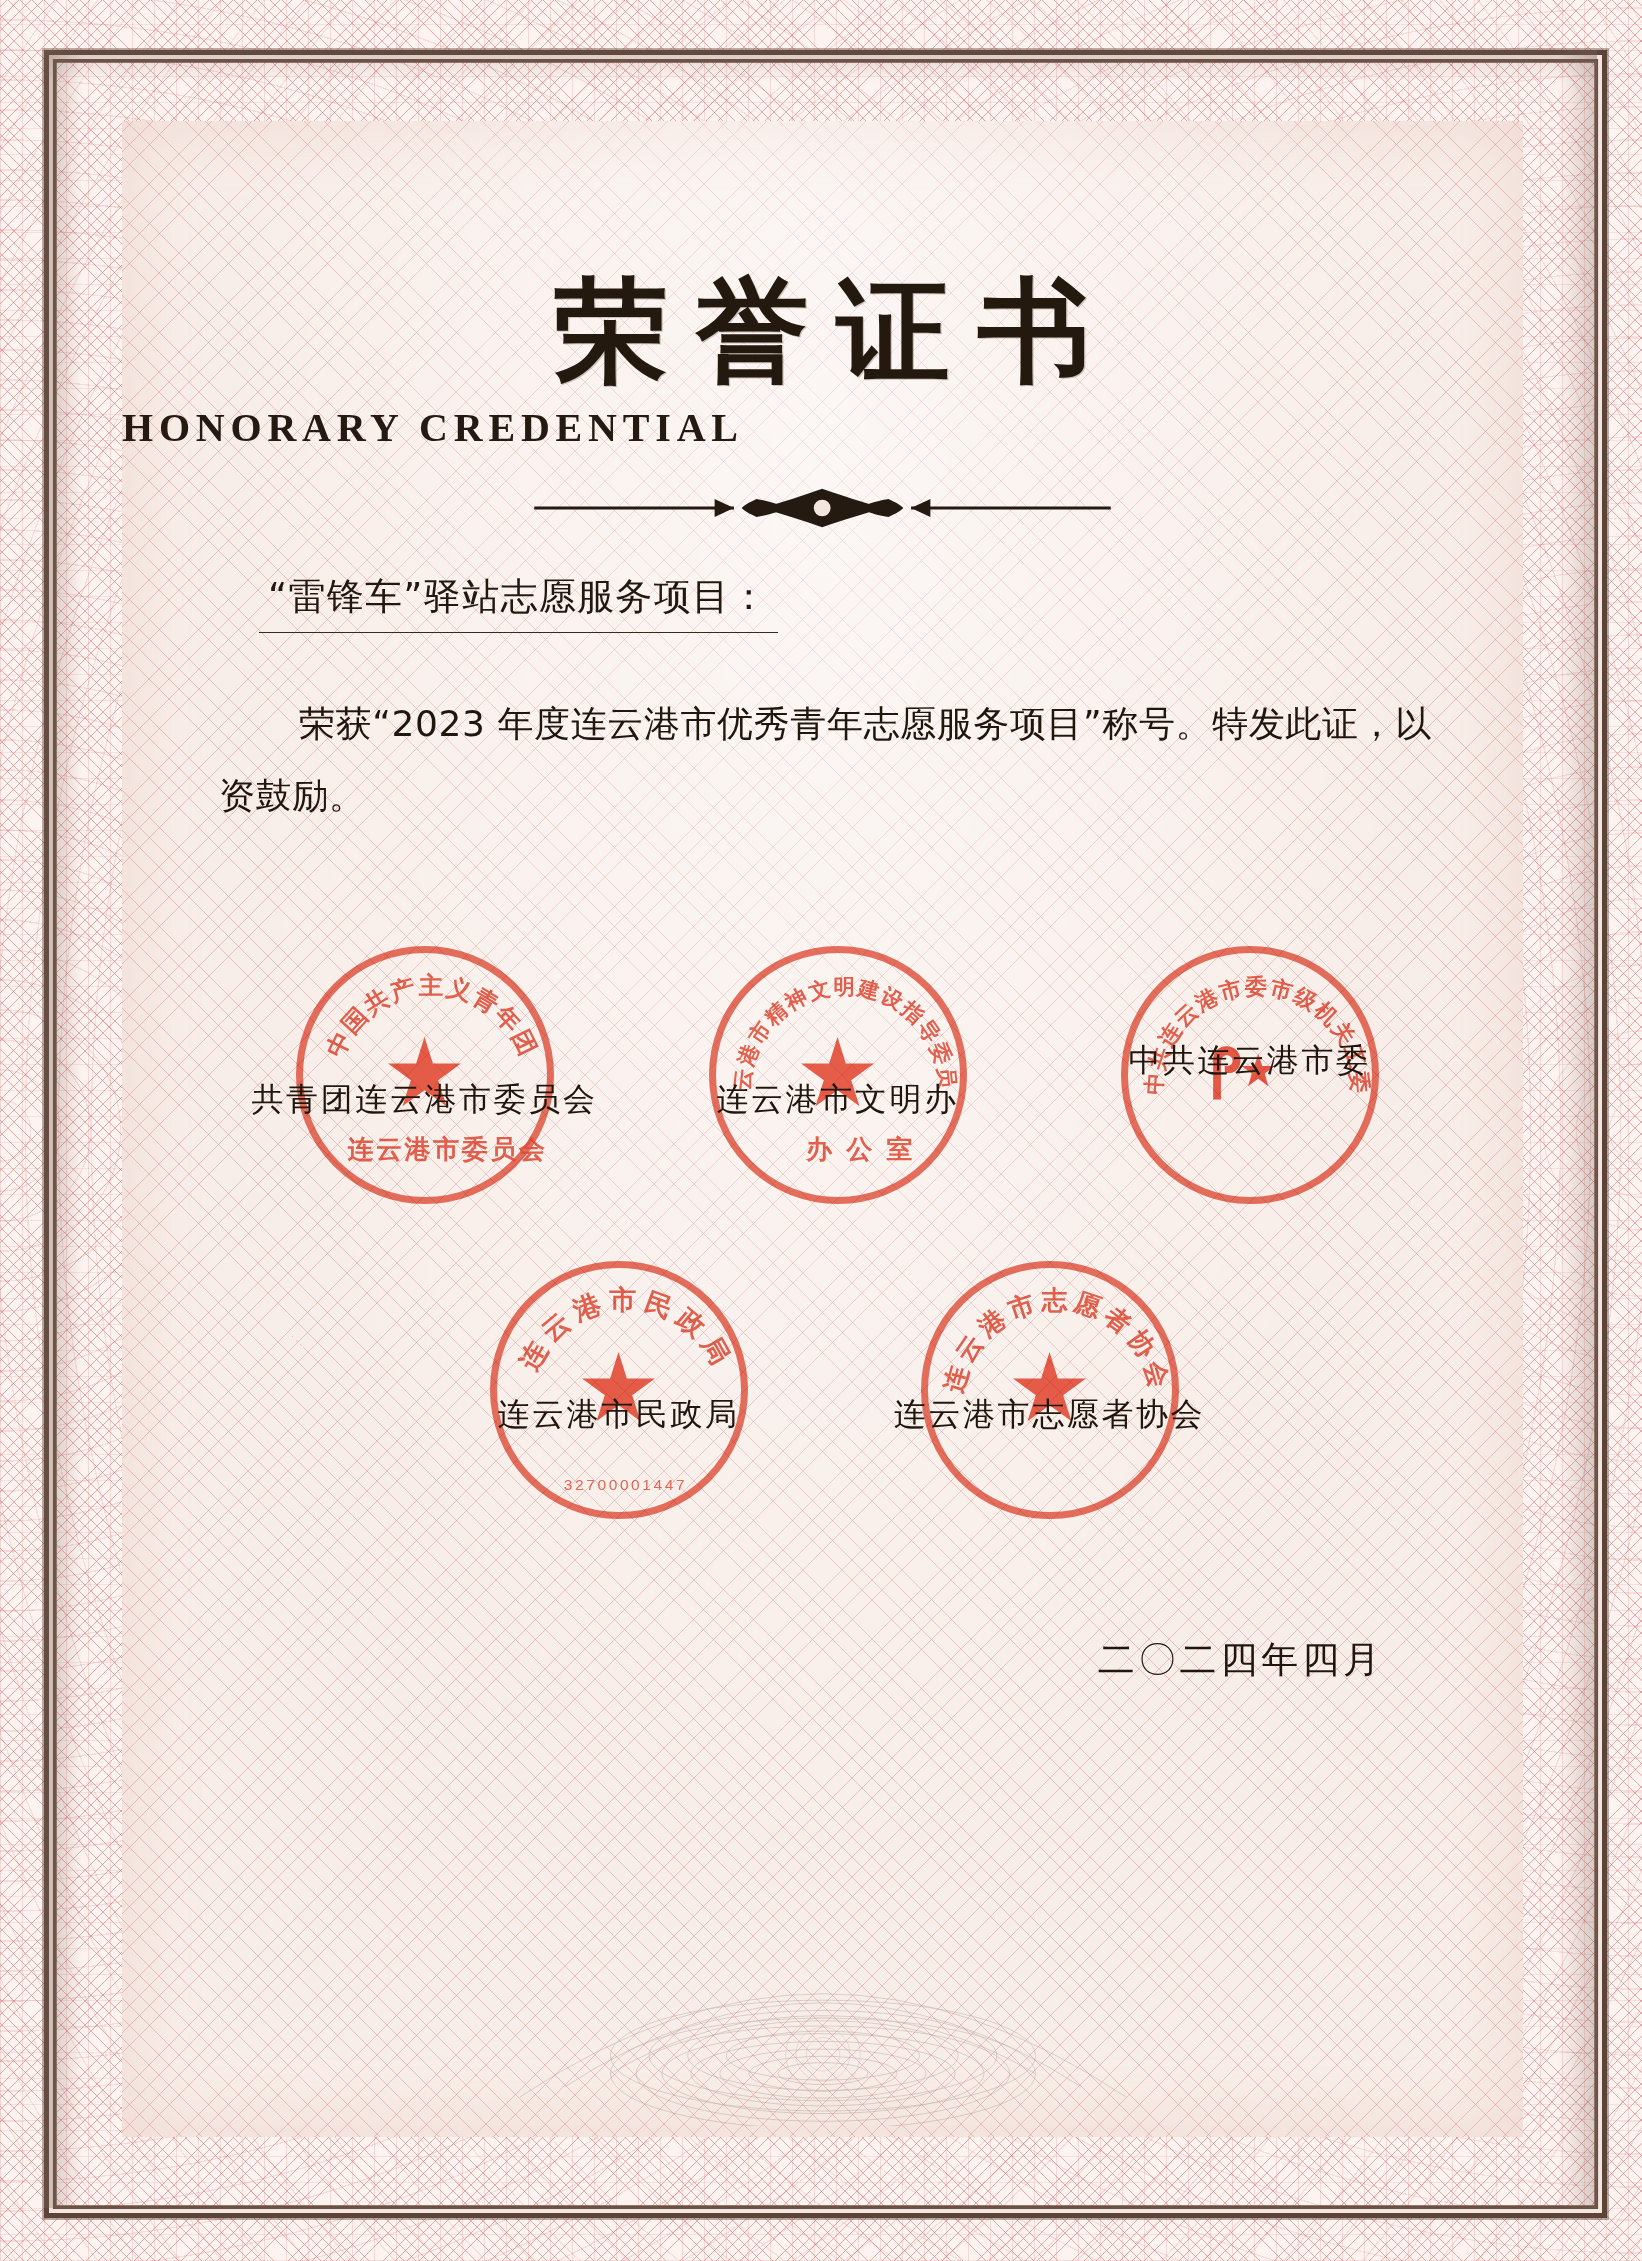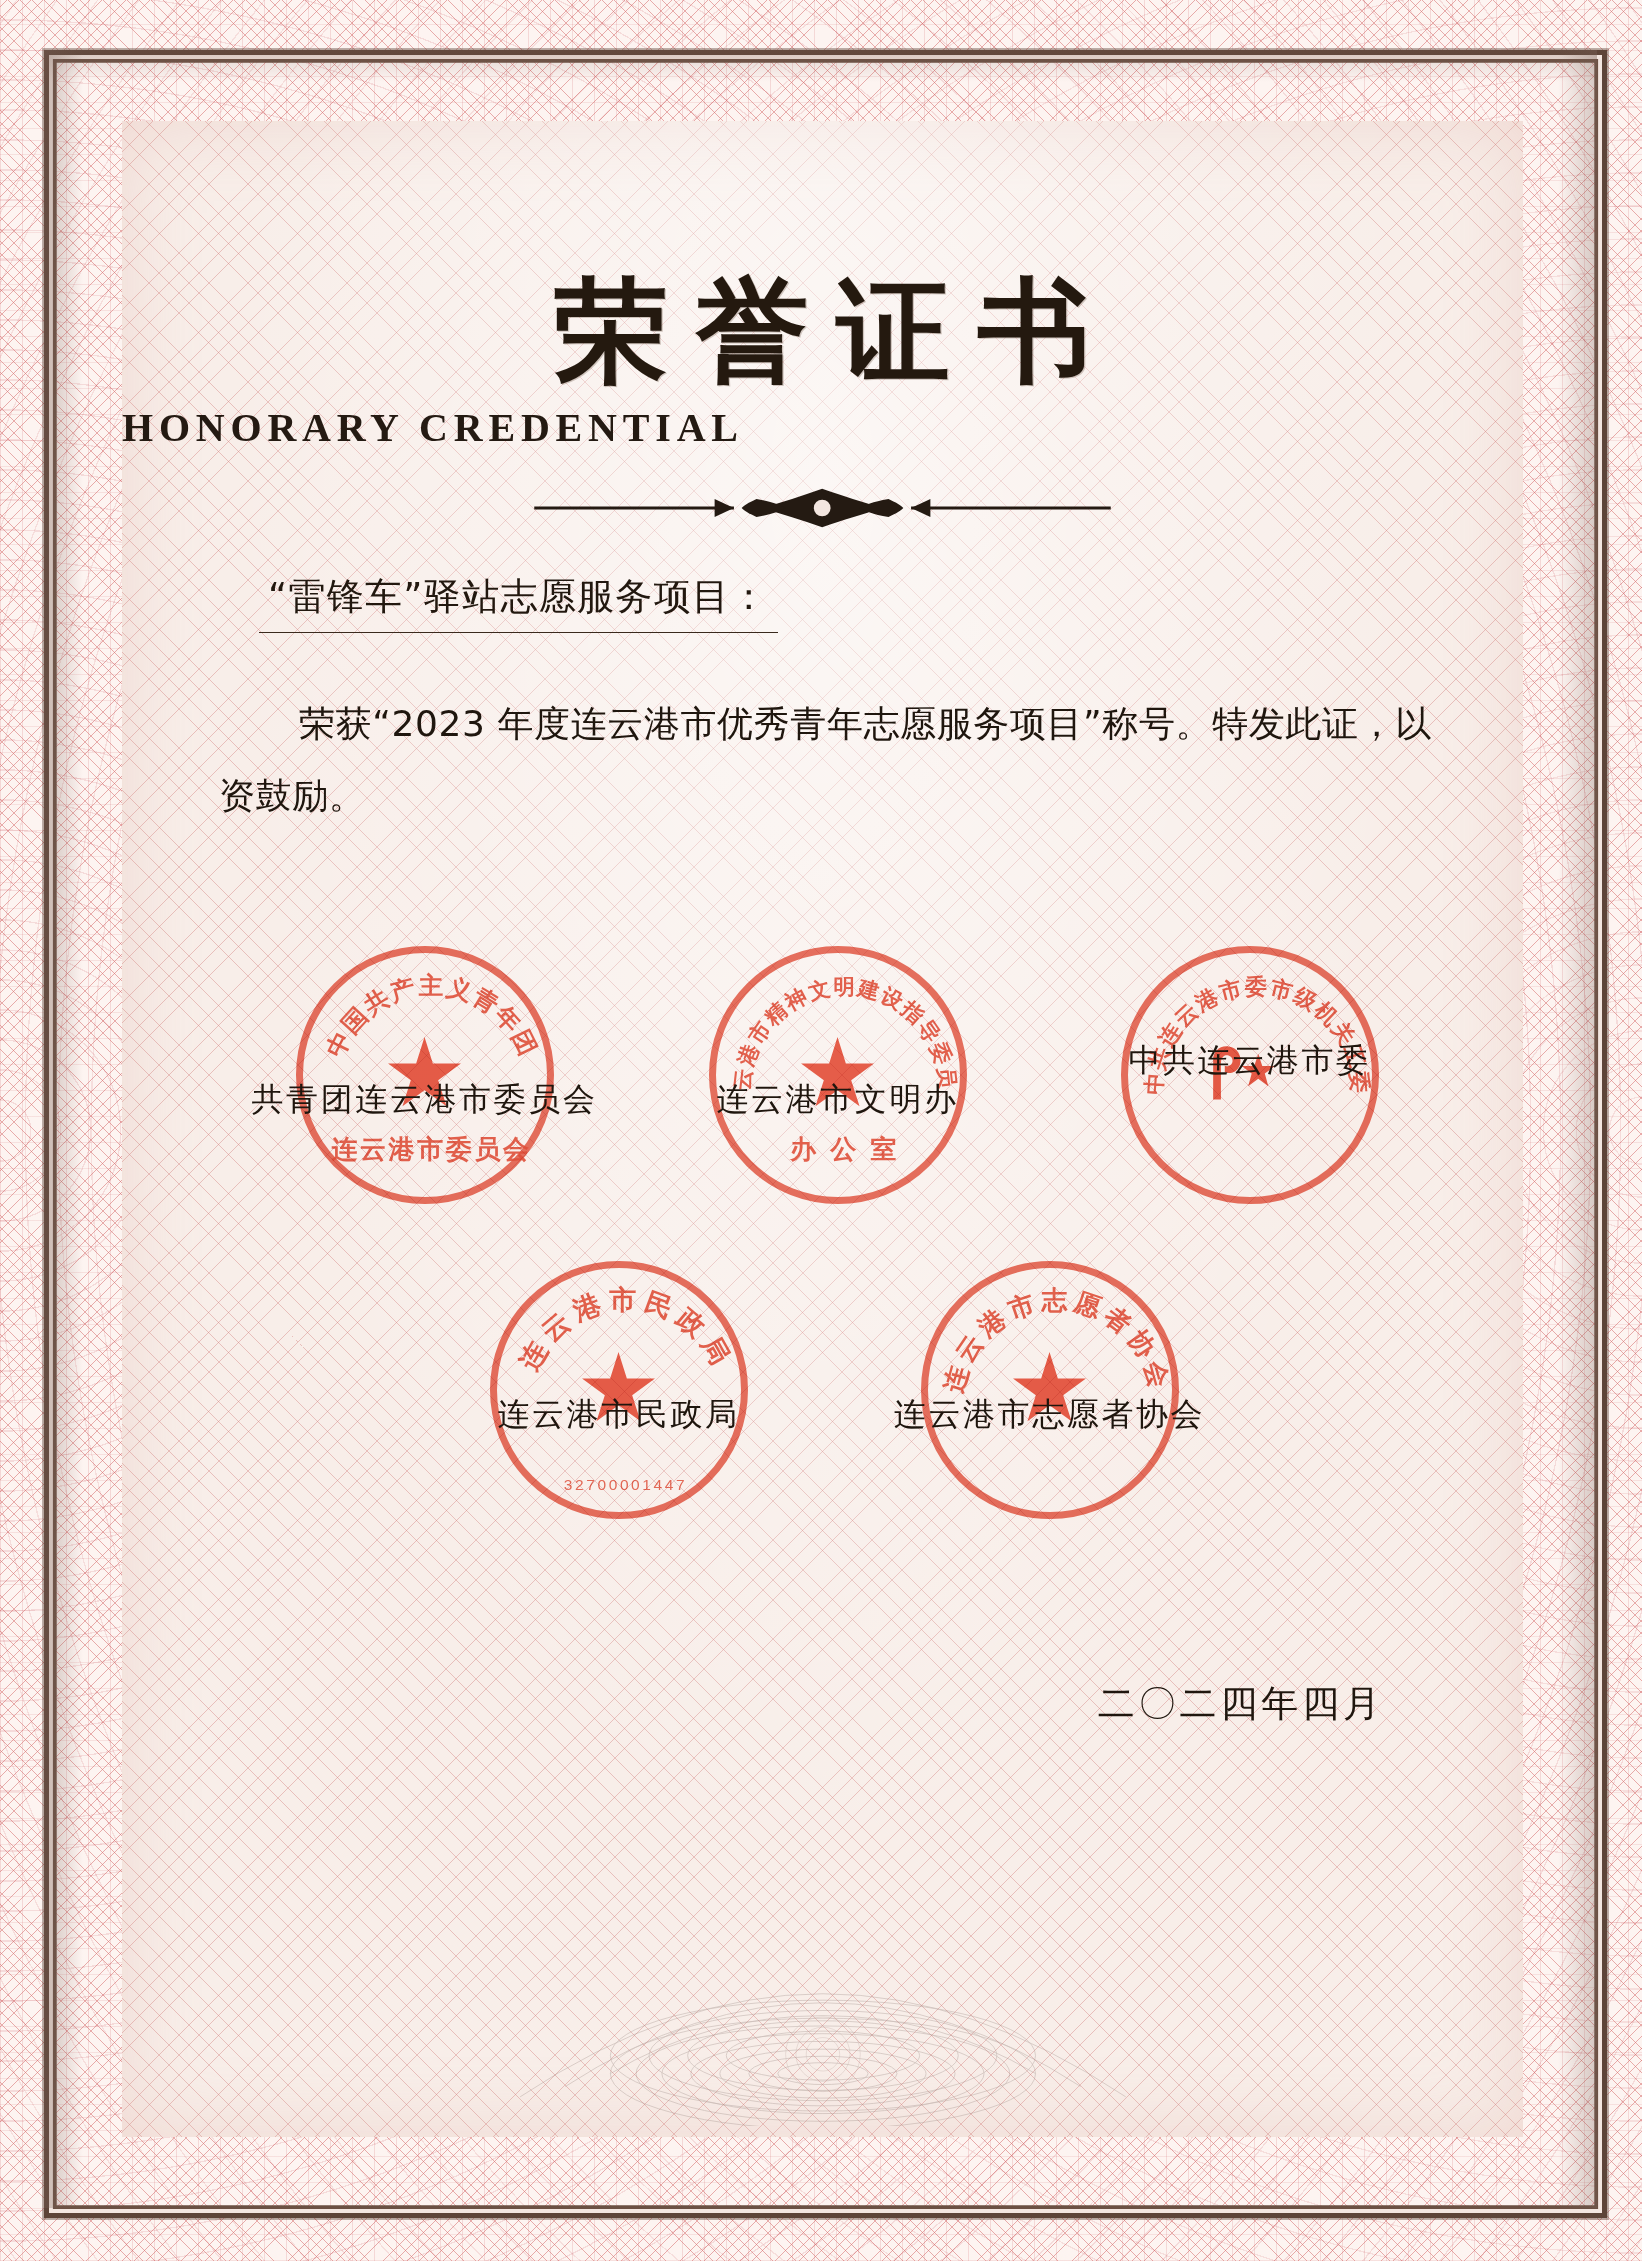--- a/index.html
+++ b/index.html
@@ -211,21 +211,21 @@
   }
   .stamp .center-emblem {
     position: absolute;
     left: 50%; top: 50%;
     width: 84px; height: 71px;
     margin: -35px 0 0 -42px;
     color: rgba(228,55,30,.9);
   }
   .stamp .bottom-text {
     position: absolute;
-    left: 0;
+    left: 16px;
     bottom: 30px;
     width: 258px;
     text-align: center;
     font-family: "DejaVu Sans", "Liberation Sans", sans-serif;
     font-size: 26px;
     font-weight: 700;
     letter-spacing: 2.6px;
     color: rgba(225,60,35,.9);
   }
   .stamp .bottom-code {
@@ -242,21 +242,20 @@
 
   
   .date {
     position: absolute;
     top: 1514px;
     right: 139px;
     font-family: "DejaVu Sans", "Liberation Sans", sans-serif;
     font-size: 37px;
     letter-spacing: 3.9px;
     color: #1f160e;
-    margin-top: 44px;
   }
 
   
   .rosette {
     position: absolute;
     left: 50%;
     bottom: 11.6px;
     width: 902px;
     height: 148px;
     margin-left: -451px;

